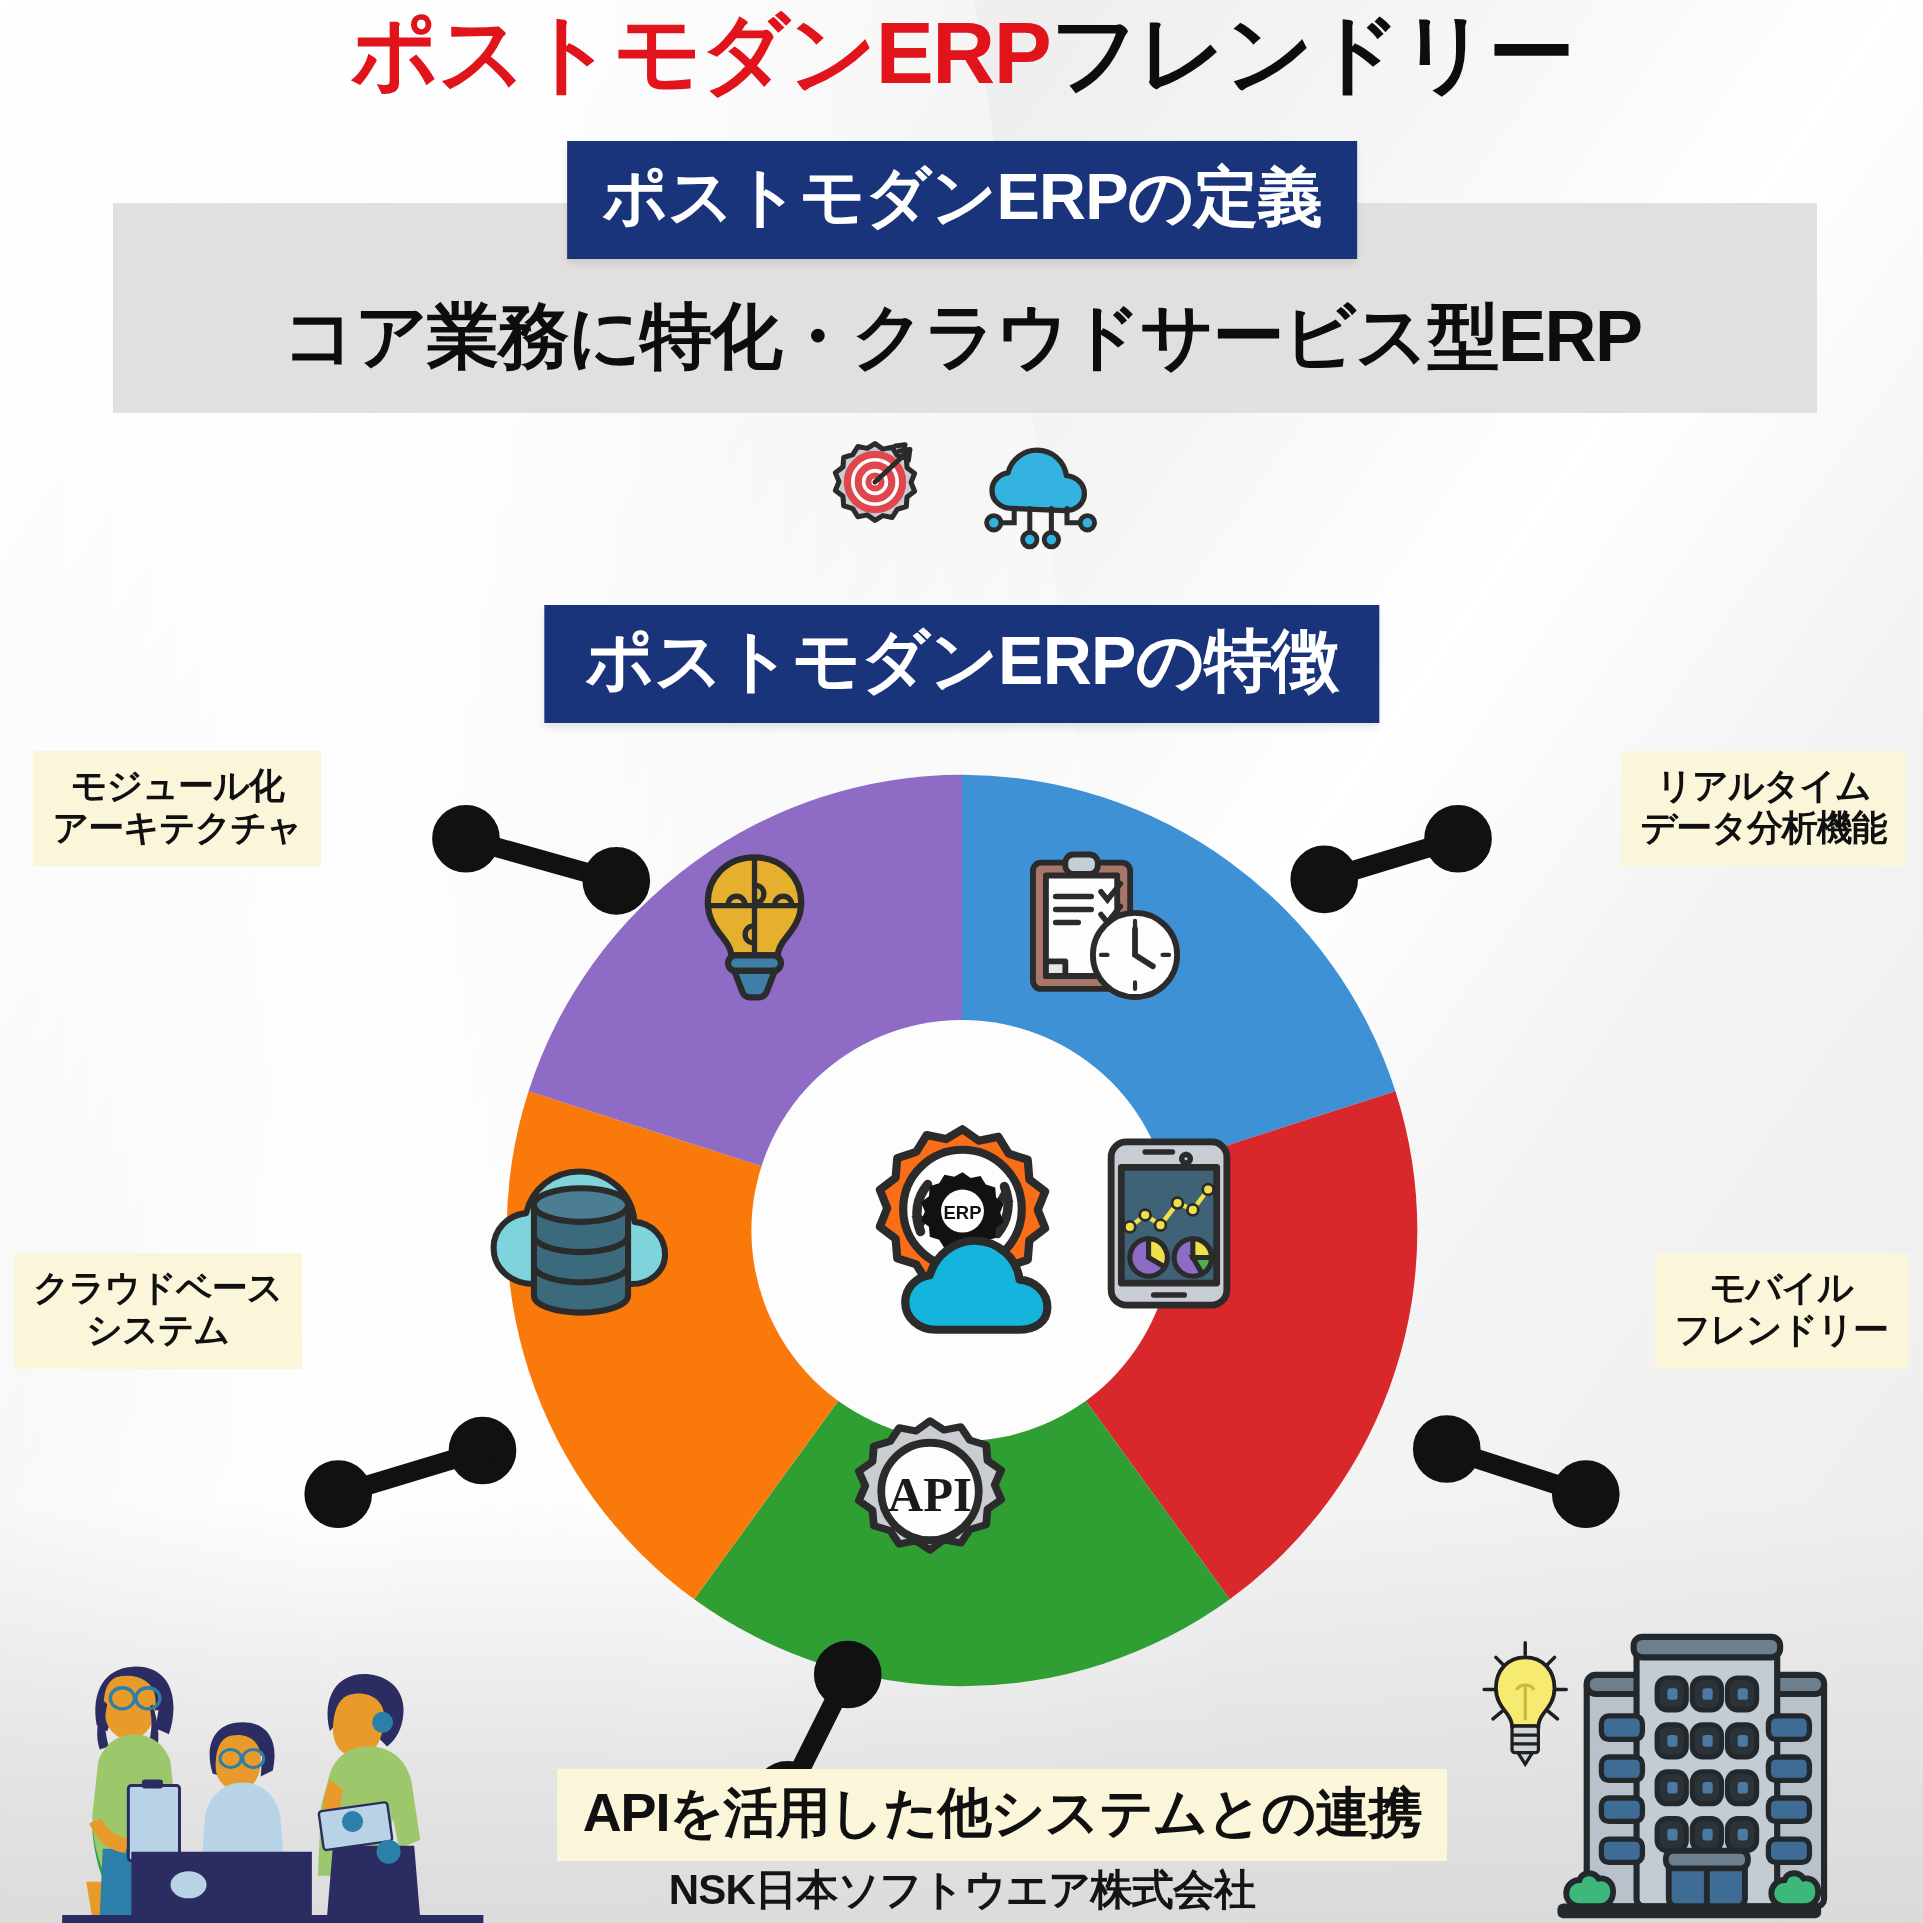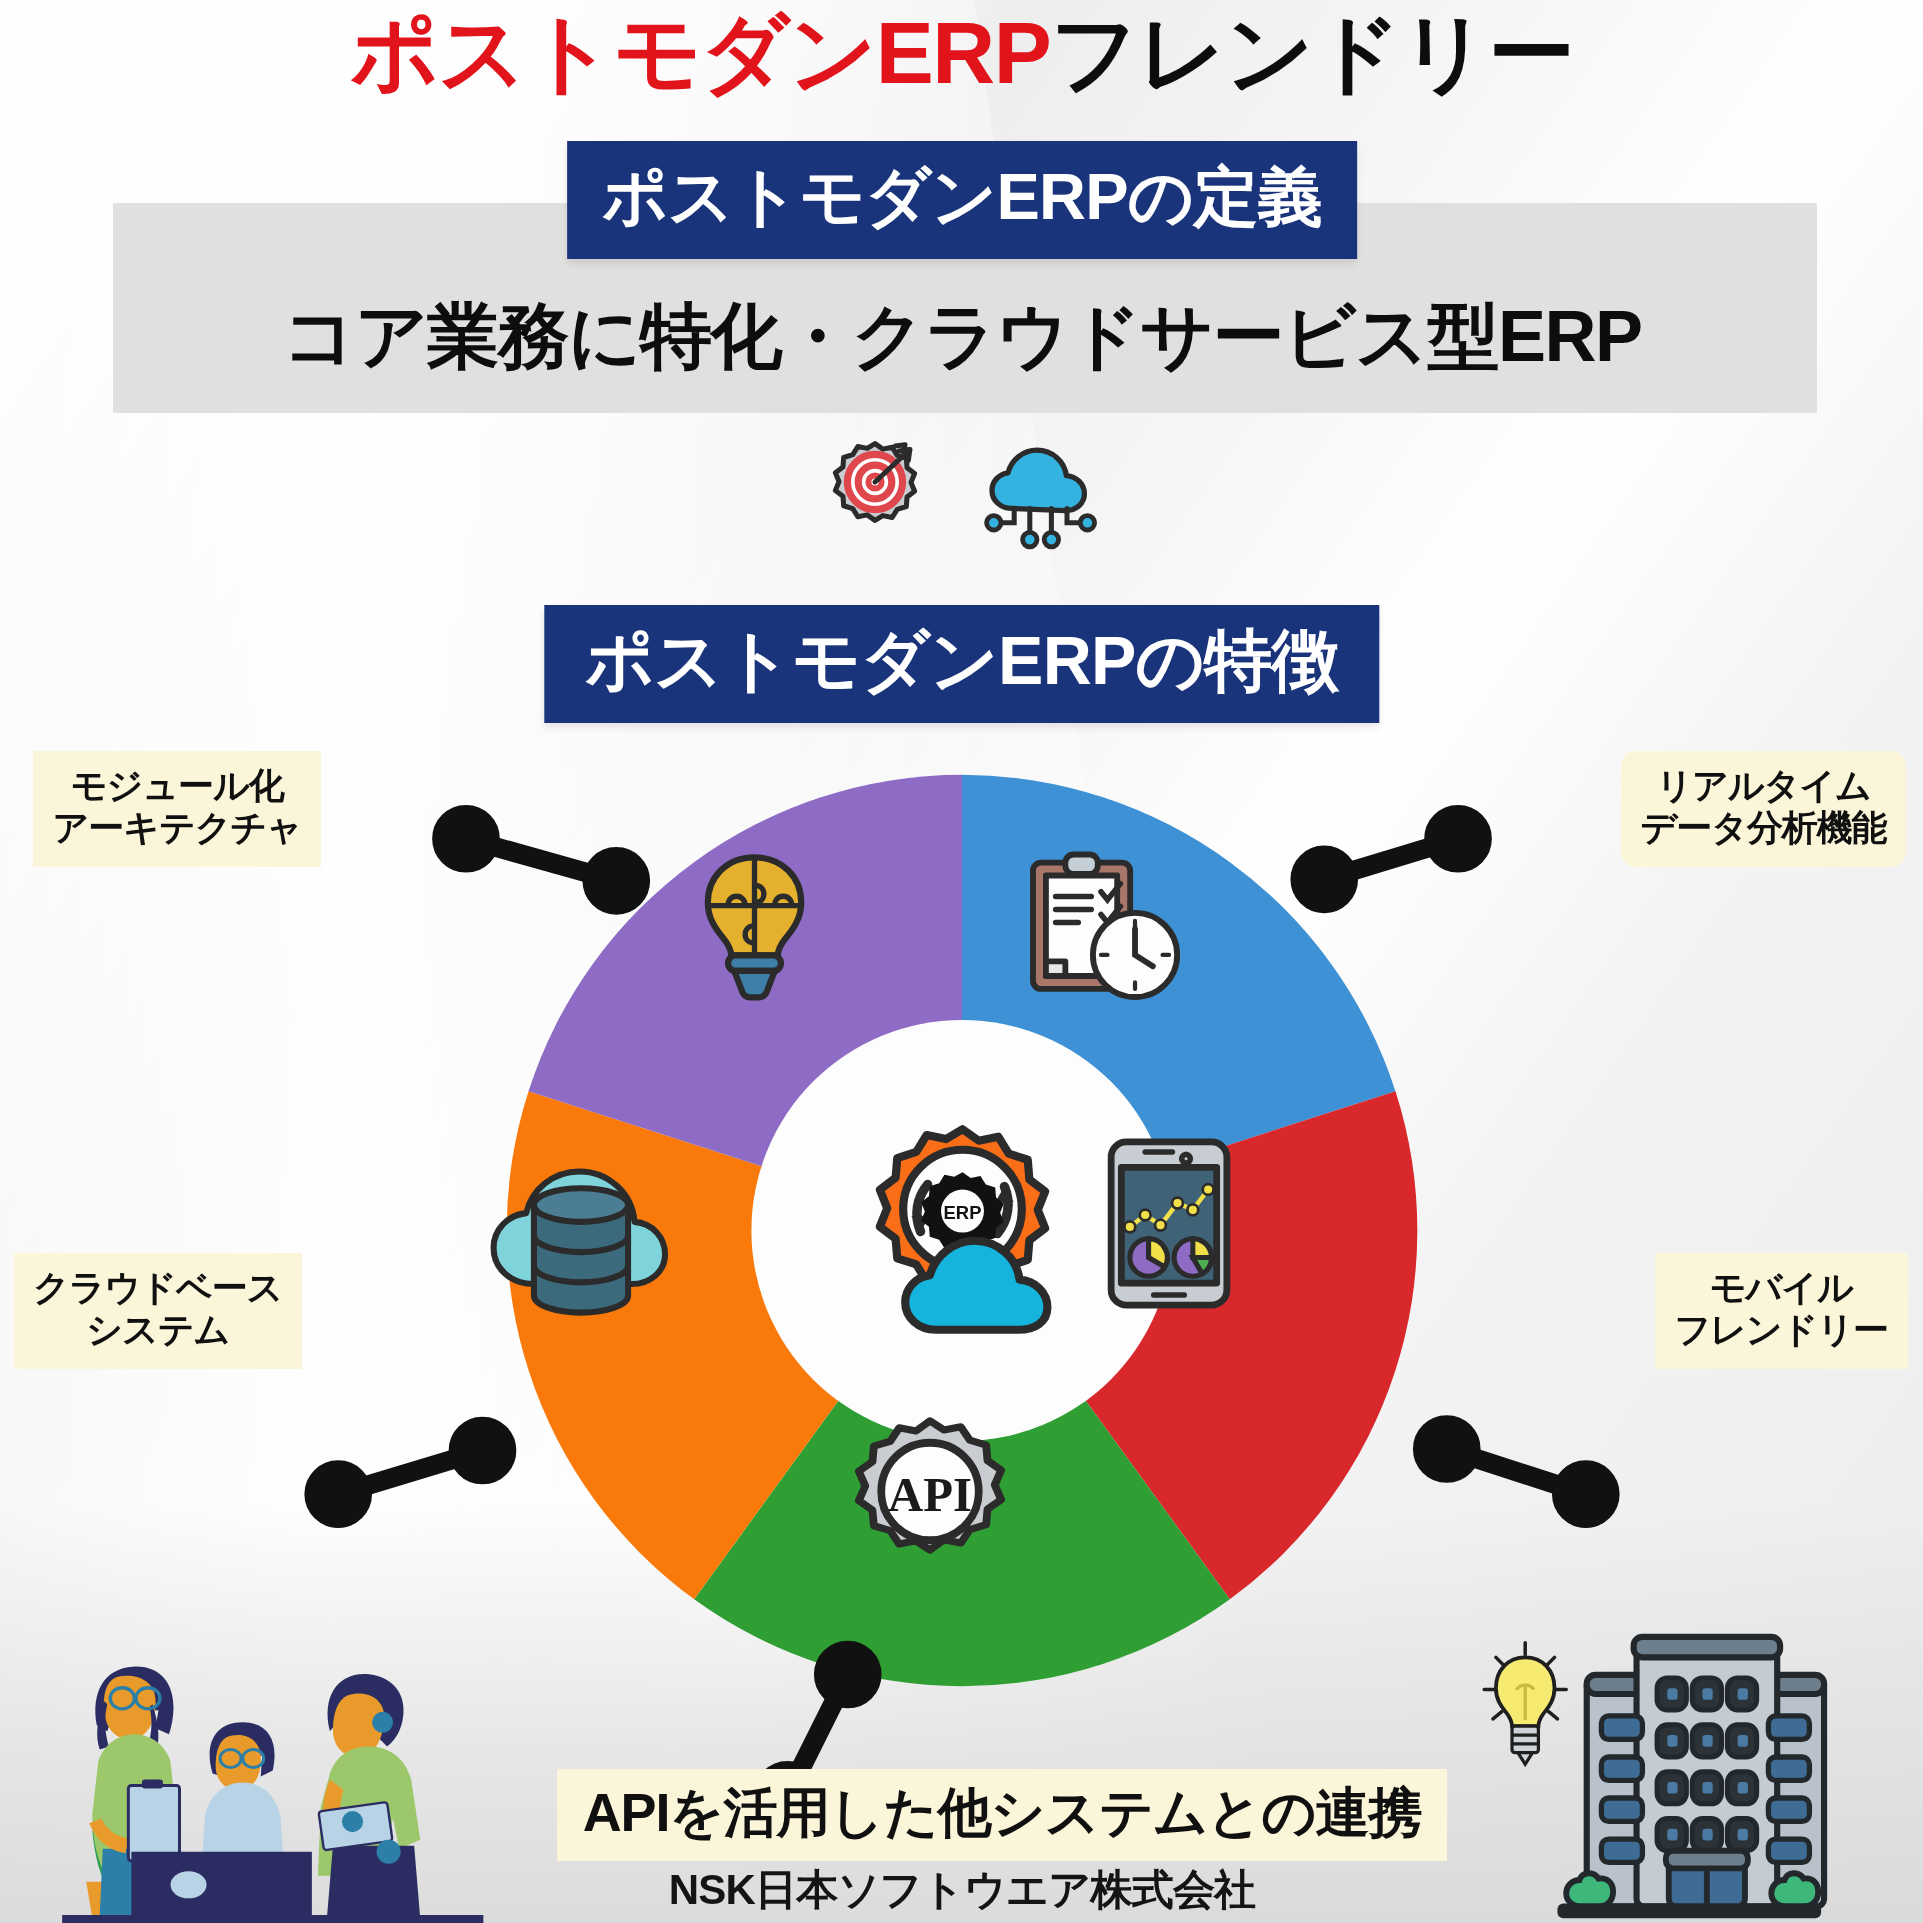--- a/index.html
+++ b/index.html
@@ -154,21 +154,21 @@
     line-height: 1.18;
     letter-spacing: -1.1px;
     text-align: center;
     padding: 13.5px 19.5px 18px 19.5px;
     white-space: nowrap;
     z-index: 7;
   }
   .label.one-line { white-space: nowrap; margin-left: 40px; }
 
   .lbl-modular   { left: 33px;   top: 751px; }
-  .lbl-realtime  { right: 18px;  top: 751px; border-radius: 15px; }
+  .lbl-realtime  { right: 18px;  top: 751px; }
   .lbl-cloud     { left: 13.5px;   top: 1253px; }
   .lbl-mobile    { right: 16.5px;  top: 1253px; }
   .lbl-api       { left: 50%; transform: translateX(-50%); top: 1769px; font-size: 54px; padding: 12px 25.6px 16.5px 25.6px; }
 
   
   .connectors {
     position: absolute;
     inset: 0;
     z-index: 6;
     pointer-events: none;

